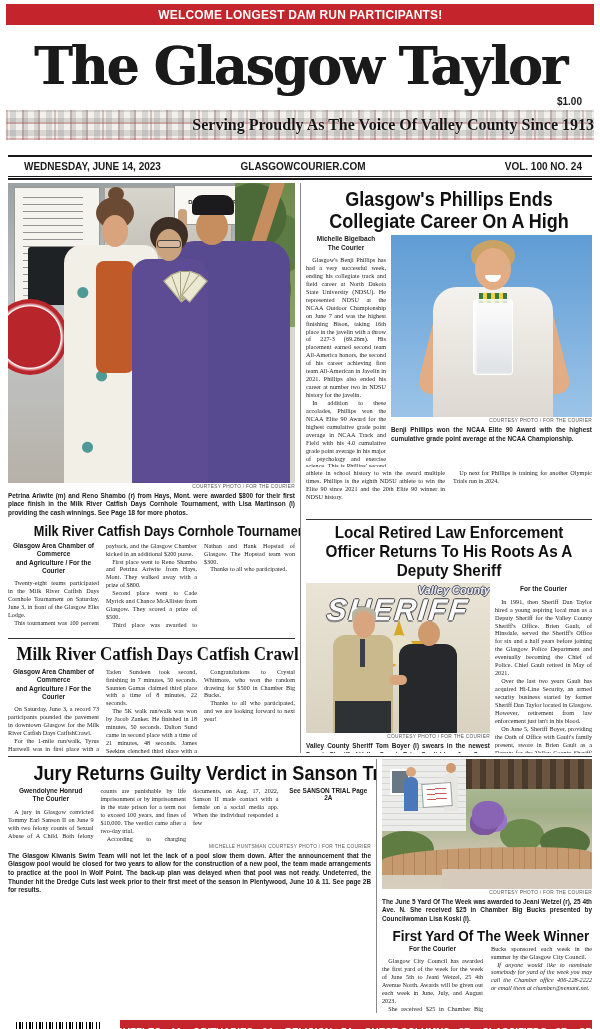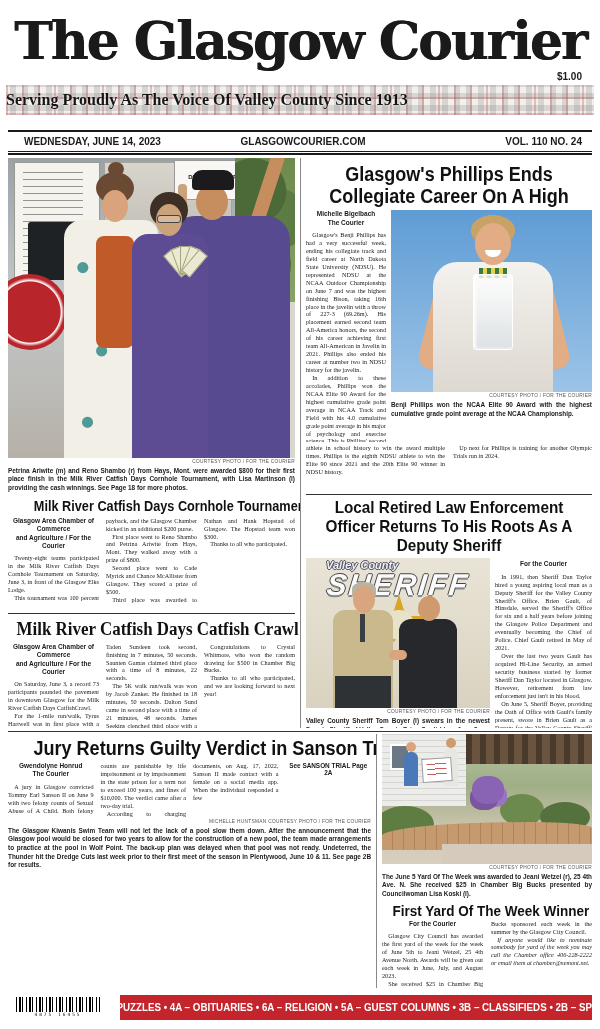--- a/index.html
+++ b/index.html
@@ -15,21 +15,21 @@
 
   
   .masthead { position:relative; height:84px; }
   .mast-title { text-align:center; font-family:"DejaVu Serif", serif; font-weight:bold;
                 font-size:52px; line-height:82px; letter-spacing:-2px;
                 text-shadow:.6px 0 0 currentColor; }
   .mast-price { position:absolute; right:18px; bottom:2px;
                 font:bold 10px "Liberation Sans", sans-serif; }
 
   
-  .plaid { height:30px; margin:1px 6px 15px; display:flex; align-items:center; justify-content:flex-start;
+  .plaid { height:30px; margin:1px 6px 15px; display:flex; align-items:center; justify-content:flex-end;
     background:
       repeating-linear-gradient(90deg, rgba(186,70,70,.30) 0 2px, transparent 2px 16px),
       repeating-linear-gradient(0deg, rgba(186,70,70,.30) 0 2px, transparent 2px 16px),
       repeating-linear-gradient(90deg, rgba(120,120,120,.22) 4px 10px, transparent 10px 16px),
       repeating-linear-gradient(0deg, rgba(120,120,120,.22) 4px 10px, transparent 10px 16px),
       #f2f0ec; }
   .tagline { font-family:"Liberation Serif", serif; font-weight:bold; font-size:16px;
              color:#151515; text-shadow:0 0 2px rgba(255,255,255,.9); white-space:nowrap; }
 
   
@@ -157,21 +157,21 @@
   .p2-body { left:42px; top:52px; width:120px; height:130px; border-radius:24px 24px 0 0;
     background:linear-gradient(180deg,#f4f2ee,#ddd8d0); }
   .p2-deco { left:88px; top:58px; width:28px; height:10px;
     background:repeating-linear-gradient(90deg,#3a7a3f 0 4px,#e8d44c 4px 8px); }
   .p2-trophy { left:82px; top:64px; width:40px; height:76px; border-radius:4px;
     background:linear-gradient(180deg,rgba(255,255,255,.78),rgba(214,226,238,.5));
     border:1px solid rgba(255,255,255,.95); box-shadow:inset 2px 0 3px rgba(255,255,255,.85); }
 
   
   .photo-sheriff { height:150px; background:linear-gradient(180deg,#e9e4d6,#d9d2c0); }
-  .p3-vc { top:1px; left:0; right:0; text-align:left;
+  .p3-vc { top:1px; left:0; right:0; text-align:right;
     font:bold italic 11px "Liberation Sans", sans-serif; color:#eef0f6;
     text-shadow:-1px 0 #556,1px 0 #556,0 -1px #556,0 1px #556;margin-left:20px; }
   .p3-sh { top:10px; left:0; right:0; text-align:center; letter-spacing:2px;
     font:bold italic 30px "Liberation Sans", sans-serif; color:#fafafa; transform:skewX(-6deg);
     text-shadow:-1px 0 #444,1px 0 #444,0 -1px #444,0 2px #8a8a8a; }
   .p3-star { left:62px; top:36px; width:62px; height:62px; background:#d9a728;
     clip-path:polygon(50% 0%,61% 35%,98% 35%,68% 57%,79% 91%,50% 70%,21% 91%,32% 57%,2% 35%,39% 35%); }
   .p3-star-c { left:78px; top:52px; width:30px; height:30px; border-radius:50%; background:#e8e2c8; }
   .p3-m1-hair { left:46px; top:24px; width:24px; height:14px; border-radius:50% 50% 0 0; background:#b9b3a2; }
   .p3-m1-face { left:47px; top:28px; width:22px; height:27px; border-radius:50%; background:#d8a57e; }
@@ -231,35 +231,38 @@
   .overlay-title { left:0; right:0; bottom:4px; text-align:center;
     font-family:"Liberation Serif", serif; font-weight:bold; font-size:25px; color:#f7f7f7;
     transform:scaleX(.95); letter-spacing:1px;
     text-shadow:-1px -1px 0 #3a3a3a,1px -1px 0 #3a3a3a,-1px 1px 0 #3a3a3a,1px 1px 0 #3a3a3a,2px 3px 3px rgba(0,0,0,.45); }
 </style>
 </head>
 <body>
 
 <div class="page">
 
+  <div class="banner">
+    <span>WELCOME LONGEST DAM RUN PARTICIPANTS!</span>
+  </div>
 
   <div class="masthead">
-    <div class="mast-title">The Glasgow Courier</div>
+    <div class="mast-title">The Glasgow Taylor</div>
     <div class="mast-price">$1.00</div>
   </div>
 
   <div class="plaid">
     <span class="tagline">Serving Proudly As The Voice Of Valley County Since 1913</span>
   </div>
 
   <div class="rule-a"></div>
   <div class="dateline">
     <span class="dl-left">WEDNESDAY, JUNE 14, 2023</span>
     <span class="dl-mid">GLASGOWCOURIER.COM</span>
-    <span class="dl-right">VOL. 110 NO. 24</span>
+    <span class="dl-right">VOL. 100 NO. 24</span>
   </div>
   <div class="rule-b"></div>
 
   <div class="row1">
 
     <div class="col-left">
 
       <div class="photo photo-lead">
         <div class="p1-menu"></div>
         <div class="p1-register"></div>

